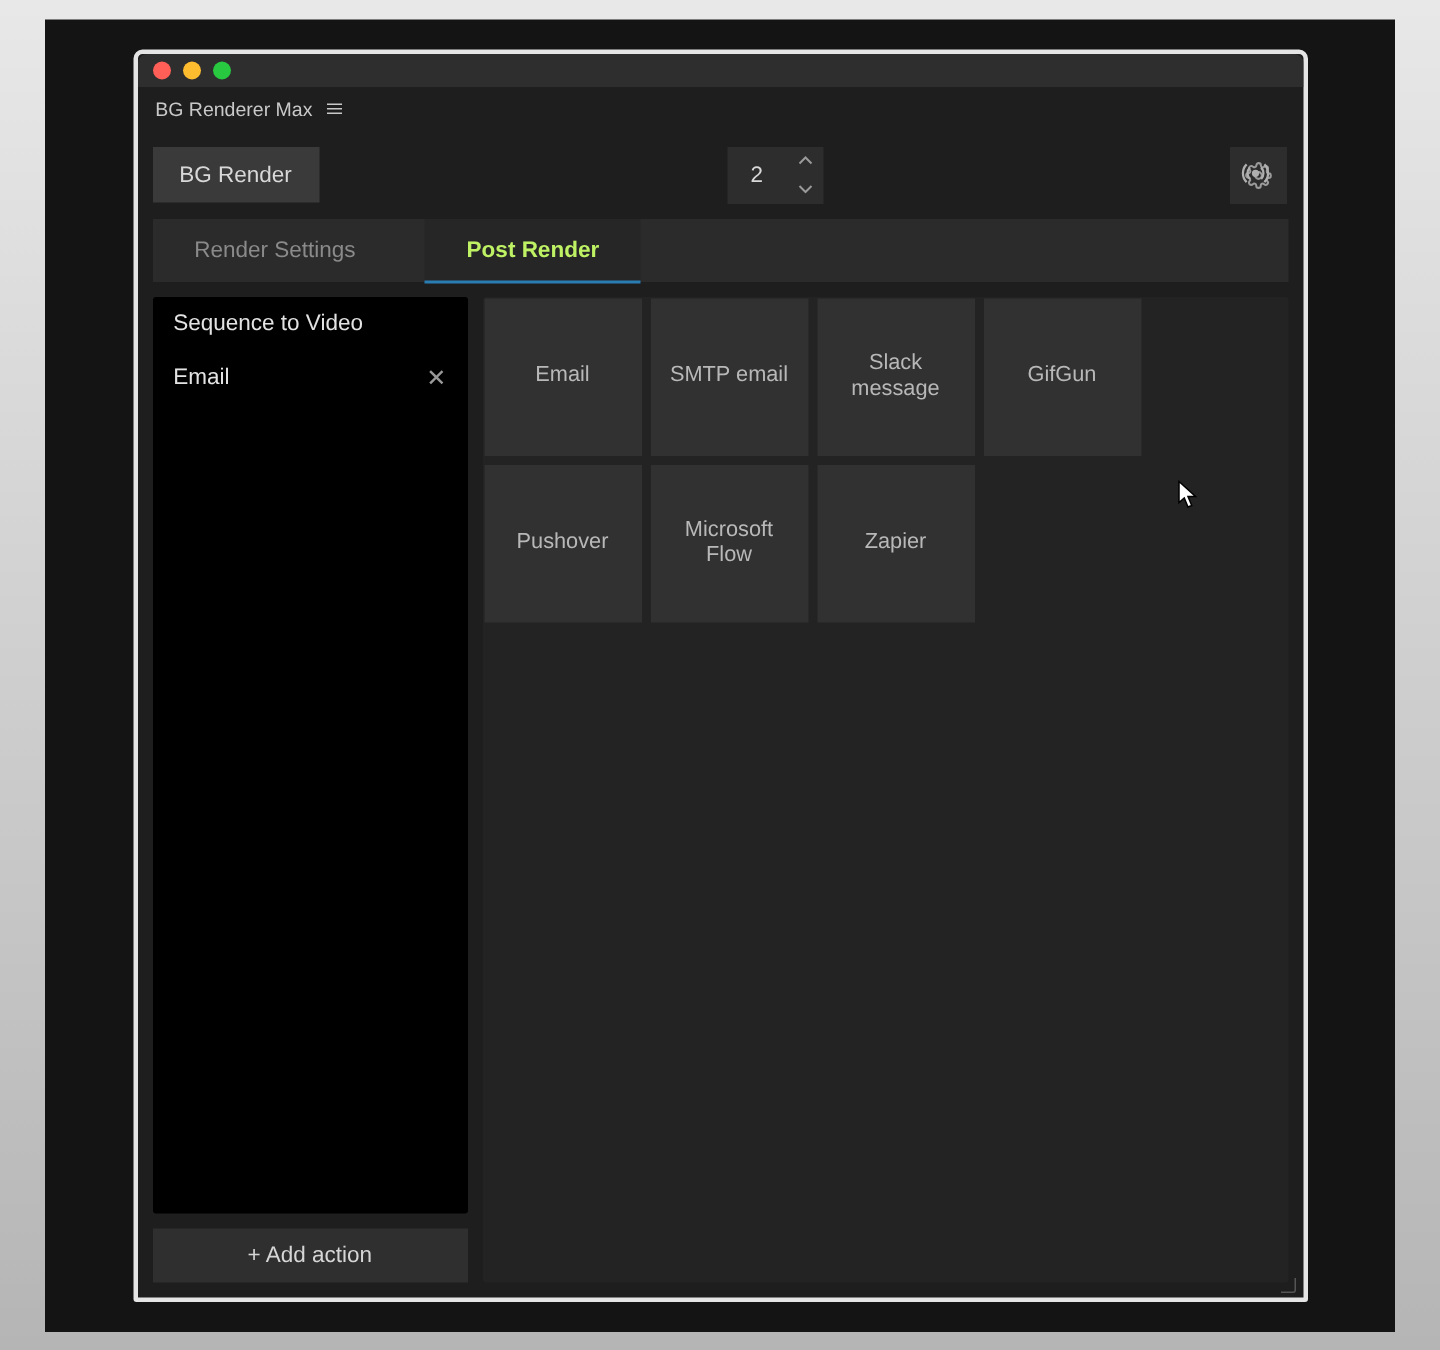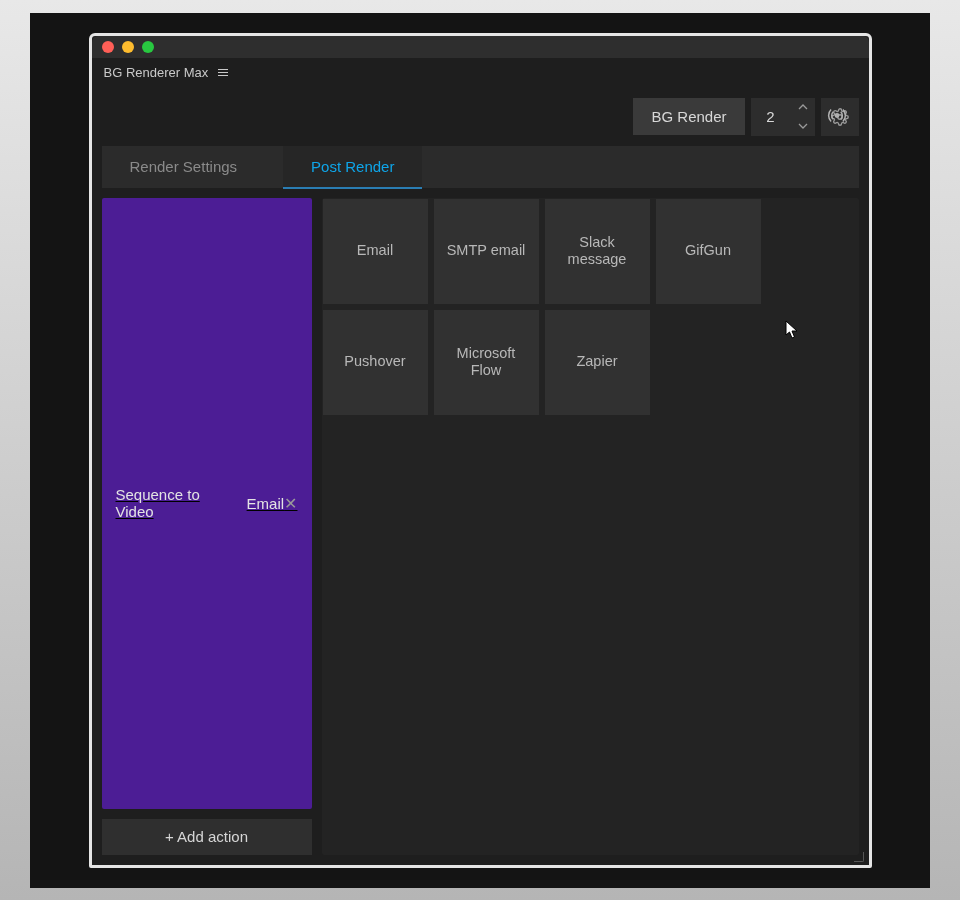--- a/index.html
+++ b/index.html
@@ -40,21 +40,21 @@
     .menubar {
       height: 30px;
       display: flex; align-items: center;
       padding-left: 12px; gap: 10px;
       color: #c9c9c9; font-size: 13px;
     }
     .hamburger-icon { display:flex; flex-direction:column; gap:2px; cursor:pointer;}
     .hamburger-icon span { width:10px; height:1px; background:#c9c9c9; display:block; }
 
     .topbar {
-      display: flex; align-items: center; justify-content: flex-end;
+      display: flex; align-items: center; justify-content: space-between;
       gap: 6px;
       padding: 10px;
       position: relative;
     }
     .btn-render {
       background: #3a3a3a; color: #d8d8d8;
       border: none;
       padding: 10px 18px;
       font-size: 15px;
       cursor: pointer;
@@ -85,36 +85,36 @@
       display:flex; background:#2b2b2b; height:42px;
       margin: 0 10px;
       gap: 18px;
     }
     .tab {
       padding: 0 28px;
       display:flex;align-items:center;
       color:#8a8a8a; font-size:15px; cursor:pointer;
       position:relative;
     }
-    .tab.active { color:#0ea5e9; background:#262626; }
+    .tab.active { color:#bef264; background:#262626;font-weight:bold; }
     .tab.active::after {
       content:""; position:absolute; left:0; right:0; bottom:-1px;
       height:2px; background:#2a7db3;
     }
 
     .content {
       display:flex; flex:1; padding:10px; gap:10px; overflow:hidden;
     }
 
     .sidebar {
       width:210px; display:flex; flex-direction:column;
     }
     .actions-list {
-      flex:1; background:#4c1d95; border-radius:2px;
-      display:flex; flex-direction:row;text-decoration:underline;
+      flex:1; background:#000000; border-radius:2px;
+      display:flex; flex-direction:column;text-decoration:underline;
     }
     .action-item {
       display:flex; align-items:center; justify-content:space-between;
       padding:9px 14px;
       color:#e3e3e3; font-size:15px;
       cursor:pointer;
     }
     .action-item .close { color:#999; font-size:16px; cursor:pointer; }
     .add-action-btn {
       background:#2f2f2f; color:#d6d6d6; border:none;

